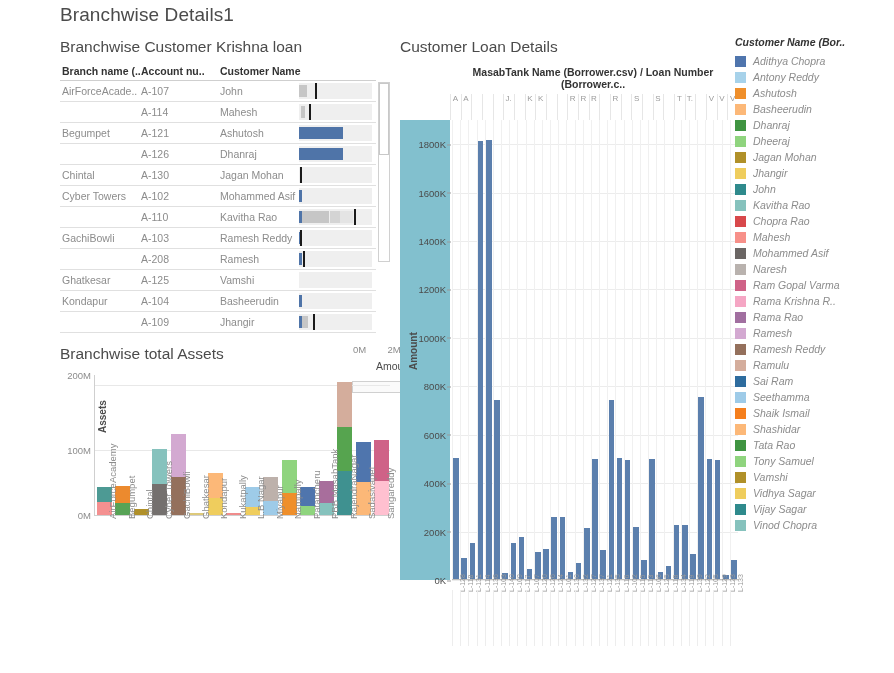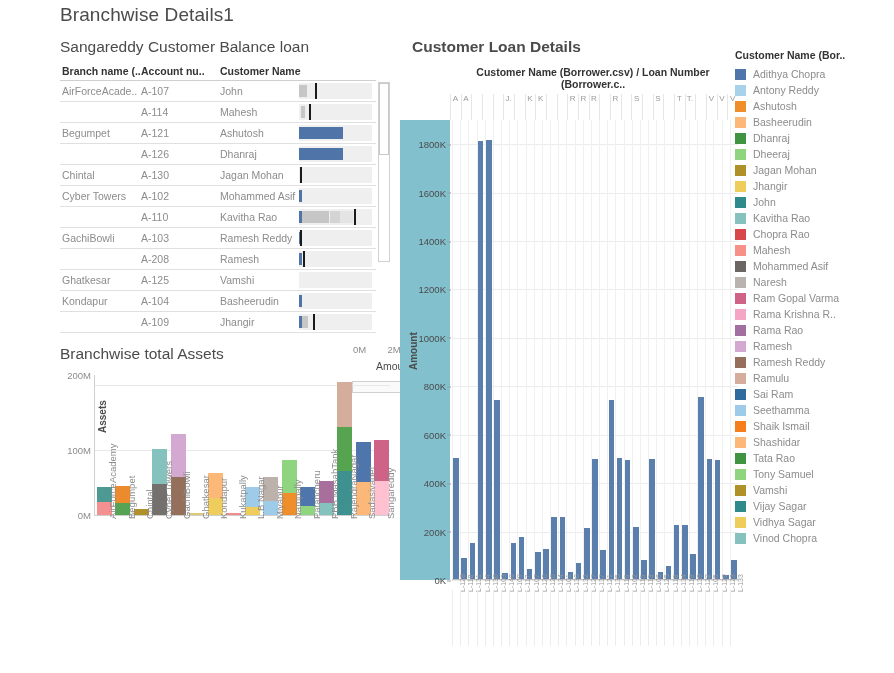--- a/index.html
+++ b/index.html
@@ -113,21 +113,21 @@
     border-top: 1px solid #cfcfcf;
   }
   .assets-xaxis .xt {
     position: absolute; top: 3px;
     font-size: 9.5px; color: #8c8c8c; white-space: nowrap;
     transform: rotate(-90deg); transform-origin: left top;
   }
 
   
   #panel-loan { position: absolute; left: 398px; top: 38px; width: 340px; height: 620px; }
-  #panel-loan .panel-title { display:block; margin-left: 14px; margin-bottom: 10px; font-weight: bold; }
+  #panel-loan .panel-title { display:block; margin-left: 2px; margin-bottom: 10px; }
 
   .loan-colhead {
     font-size: 10.5px; font-weight: bold; color: #333;
     text-align: center; margin-left: 50px; width: 290px;
   }
   .loan-toplabels {
     position: relative; margin-left: 52px; width: 288px; height: 26px;
     margin-top: 4px;
   }
   .loan-toplabels .tl {
@@ -175,37 +175,37 @@
   }
   .loan-xaxis .xl {
     position: absolute; top: 2px; font-size: 7px; color: #9a9a9a;
     white-space: nowrap; transform: rotate(-90deg); transform-origin: left top;
   }
   .loan-xaxis .xsep {
     position: absolute; top: 0; width: 1px; height: 56px; background: #ededed;
   }
 
   
-  #legend { position: absolute; left: 735px; top: 49px; width: 158px; }
+  #legend { position: absolute; left: 735px; top: 36px; width: 158px; font-style: italic; }
   #legend .lg-title {
     font-size: 10.5px; font-weight: bold; color: #333; margin-bottom: 5px;
   }
   #legend .lg-row { display: flex; align-items: center; height: 16px; }
   #legend .sw { width: 11px; height: 11px; margin-right: 7px; flex: 0 0 auto; }
   #legend .lg-label { font-size: 10.5px; color: #8c8c8c; white-space: nowrap; }
 </style>
 </head>
 <body>
 
 <div id="root">
 
   <div class="dash-title">Branchwise Details1</div>
 
   <div id="panel-balance">
-    <span class="panel-title">Sangareddy Customer Balance loan</span>
+    <span class="panel-title">Branchwise Customer Krishna loan</span>
 
     <div class="tbl-wrap">
       <table class="vtable">
         <thead>
           <tr>
             <th>Branch name (..</th>
             <th>Account nu..</th>
             <th>Customer Name</th>
             <th class="h-bar"></th>
           </tr>
@@ -446,21 +446,21 @@
         <div class="xt" style="left: 216.75px;">Patancheru</div>
         <div class="xt" style="left: 235.25px;">PBB MasabTank</div>
         <div class="xt" style="left: 253.75px;">RajendraNagar</div>
         <div class="xt" style="left: 272.25px;">Sadasivapet</div>
         <div class="xt" style="left: 290.75px;">Sangareddy</div>
       </div>
   </div>
 
   <div id="panel-loan">
     <span class="panel-title">Customer Loan Details</span>
-    <div class="loan-colhead">Customer Name (Borrower.csv) / Loan Number (Borrower.c..</div>
+    <div class="loan-colhead">MasabTank Name (Borrower.csv) / Loan Number (Borrower.c..</div>
     <div class="loan-toplabels" id="loan-toplabels">
         <div class="vsep" style="left: 0px;"></div>
         <div class="tl" style="left: 0px; width: 10.6667px;">A</div>
         <div class="vsep" style="left: 10.6667px;"></div>
         <div class="tl" style="left: 10.6667px; width: 10.6667px;">A</div>
         <div class="vsep" style="left: 21.3333px;"></div>
         <div class="tl" style="left: 21.3333px; width: 10.6667px;"></div>
         <div class="vsep" style="left: 32px;"></div>
         <div class="tl" style="left: 32px; width: 10.6667px;"></div>
         <div class="vsep" style="left: 42.6667px;"></div>
@@ -789,27 +789,27 @@
         </div>
         <div class="lg-row">
           <span class="sw" style="background: rgb(143, 212, 126);"></span>
           <span class="lg-label">Tony Samuel</span>
         </div>
         <div class="lg-row">
           <span class="sw" style="background: rgb(176, 144, 41);"></span>
           <span class="lg-label">Vamshi</span>
         </div>
         <div class="lg-row">
+          <span class="sw" style="background: rgb(239, 205, 93);"></span>
+          <span class="lg-label">Vidhya Sagar</span>
+        </div>
+        <div class="lg-row">
           <span class="sw" style="background: rgb(47, 138, 140);"></span>
           <span class="lg-label">Vijay Sagar</span>
         </div>
         <div class="lg-row">
-          <span class="sw" style="background: rgb(239, 205, 93);"></span>
-          <span class="lg-label">Vidhya Sagar</span>
-        </div>
-        <div class="lg-row">
           <span class="sw" style="background: rgb(134, 194, 189);"></span>
           <span class="lg-label">Vinod Chopra</span>
         </div>
       </div>
   </div>
 
 </div>
 
 </body></html>

